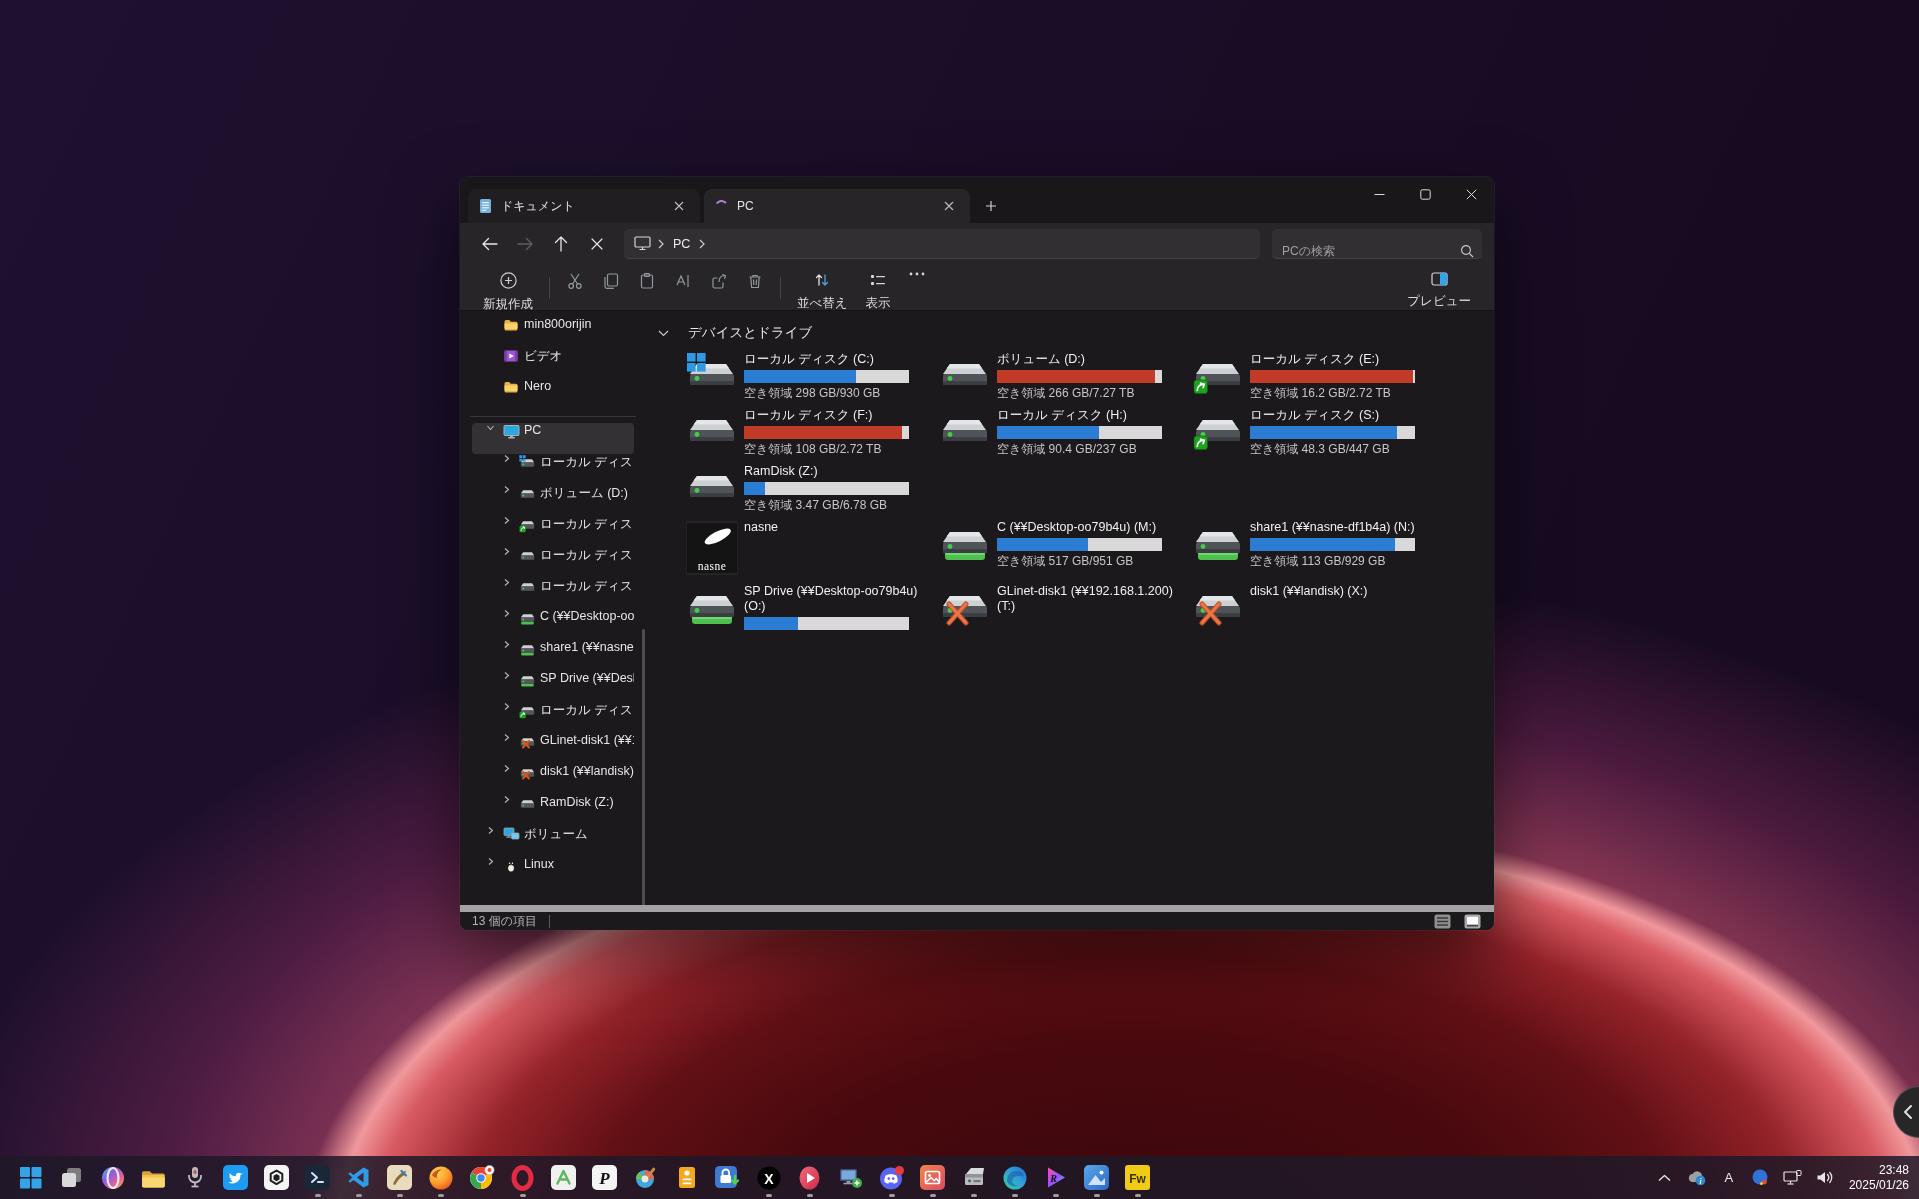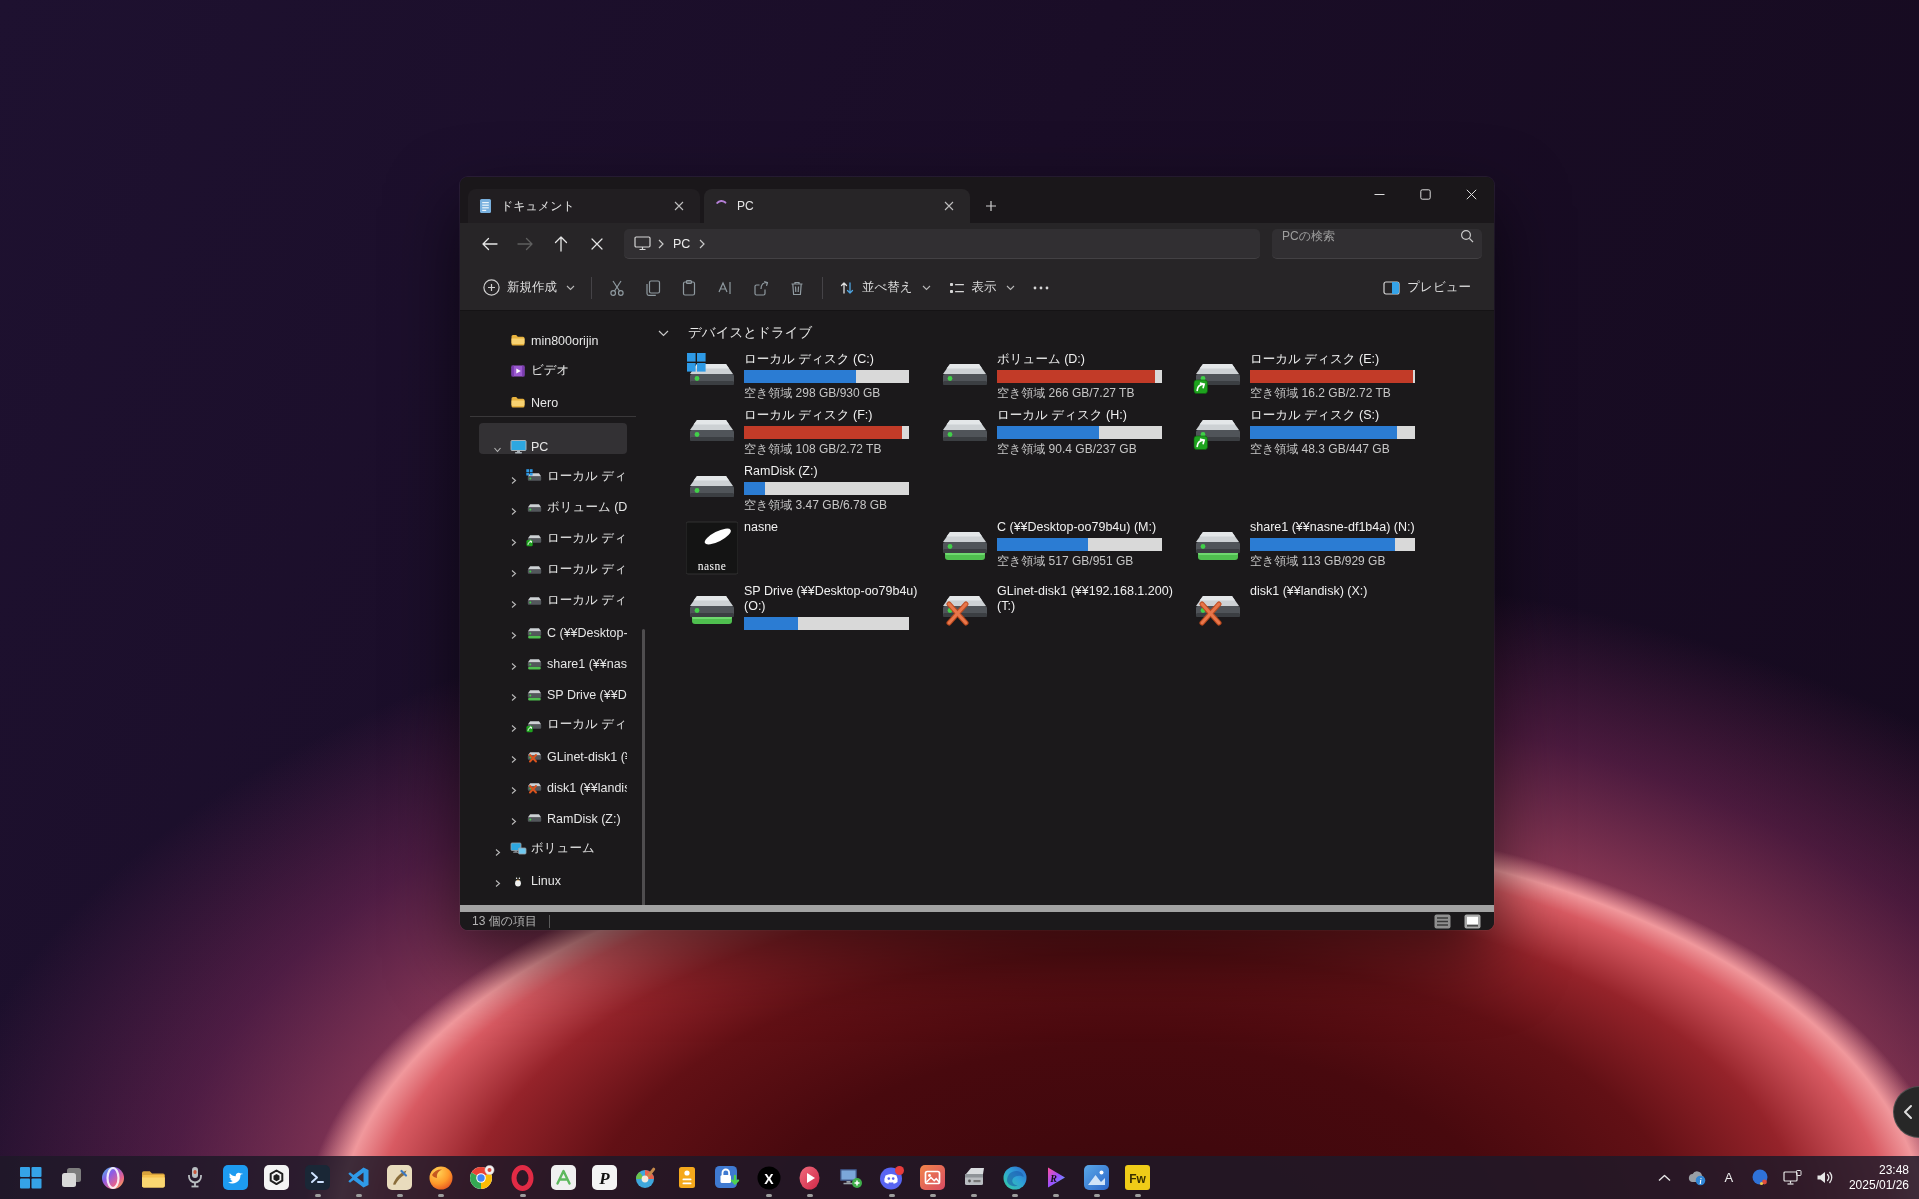--- a/index.html
+++ b/index.html
@@ -31,41 +31,41 @@
   .tab-add { width:34px; height:30px; margin-bottom:2px; display:flex; align-items:center; justify-content:center; color:#cfcfcf; }
   .caption-btns { position:absolute; right:0; top:0; height:34px; display:flex; }
   .cap { width:46px; height:34px; display:flex; align-items:center; justify-content:center; color:#dcdcdc; }
 
   
   .navbar { height:42px; background:#272527; display:flex; align-items:center; padding:0 12px; gap:2px; flex:none; }
   .nav-btn { width:34px; height:30px; border-radius:5px; display:flex; align-items:center; justify-content:center; }
   .crumb-box { flex:1; height:30px; margin:0 10px 0 8px; background:#312f32; border-radius:5px;
                display:flex; align-items:center; padding:0 10px; gap:6px; border-bottom:1px solid #434144; }
   .crumb-txt { font-size:12.5px; color:#ececec; padding:0 2px; }
-  .search-box { width:210px; height:30px; background:#312f32; border-radius:5px; display:flex; align-items:flex-start;
+  .search-box { width:210px; height:30px; background:#312f32; border-radius:5px; display:flex; align-items:flex-end;
                 padding:0 8px 0 10px; border-bottom:1px solid #434144;gap:39px; }
   .search-box input { flex:1; background:transparent; border:none; outline:none; color:#ececec; font-size:12px;
                       font-family:inherit; min-width:0; }
   .search-box input::placeholder { color:#9e9e9e; }
 
   
   .toolbar { height:46px; background:#272527; display:flex; align-items:center; padding:0 14px 0 14px; flex:none;
              border-bottom:1px solid #151315; }
-  .tb-btn { height:32px; border-radius:5px; display:flex; align-items:center; gap:7px; padding:0 9px; color:#dedede; }
+  .tb-btn { height:32px; border-radius:5px; display:flex; align-items:center; gap:7px; padding:0 9px; color:#dedede;flex-direction:column; }
   .tb-ico { display:flex; align-items:center; }
   .tb-sep { width:1px; height:22px; background:#454347; margin:0 7px; }
   .tb-label { font-size:12.5px; white-space:nowrap; }
   .chev-s { margin-left:2px; display:flex; }
   .tb-right { margin-left:auto;text-align:center; }
 
   
   .body { flex:1; display:flex; min-height:0; background:#1b191b; }
   .sidebar { width:186px; flex:none; padding-top:6px; position:relative; overflow:hidden; }
-  .side-row { height:31px; display:flex; align-items:flex-end; padding-left:10px; gap:4px; border-radius:4px;
-              margin:0 19px; white-space:nowrap; overflow:hidden; }
+  .side-row { height:31px; display:flex; align-items:flex-start; padding-left:10px; gap:4px; border-radius:4px;
+              margin:0 12px; white-space:nowrap; overflow:hidden; }
   .side-row.sel { background:#333134; }
   .side-chev { width:16px; flex:none; display:flex; align-items:center; justify-content:center; }
   .side-ico { width:18px; flex:none; display:flex; align-items:center; justify-content:center; }
   .side-label { font-size:12.5px; color:#e6e6e6; overflow:hidden; }
   .side-row.lvl1 { padding-left:26px; }
   .side-div { height:1px; background:#3a383a; margin:6px 10px; }
   .side-scroll { position:absolute; right:1px; top:318px; width:3px; height:290px; background:#4f4d4f; border-radius:2px; }
 
   .main { flex:1; padding:8px 10px 0 10px; overflow:hidden; }
   .sec-head { display:flex; align-items:center; gap:19px; height:24px; margin:2px 0 4px 2px; }

